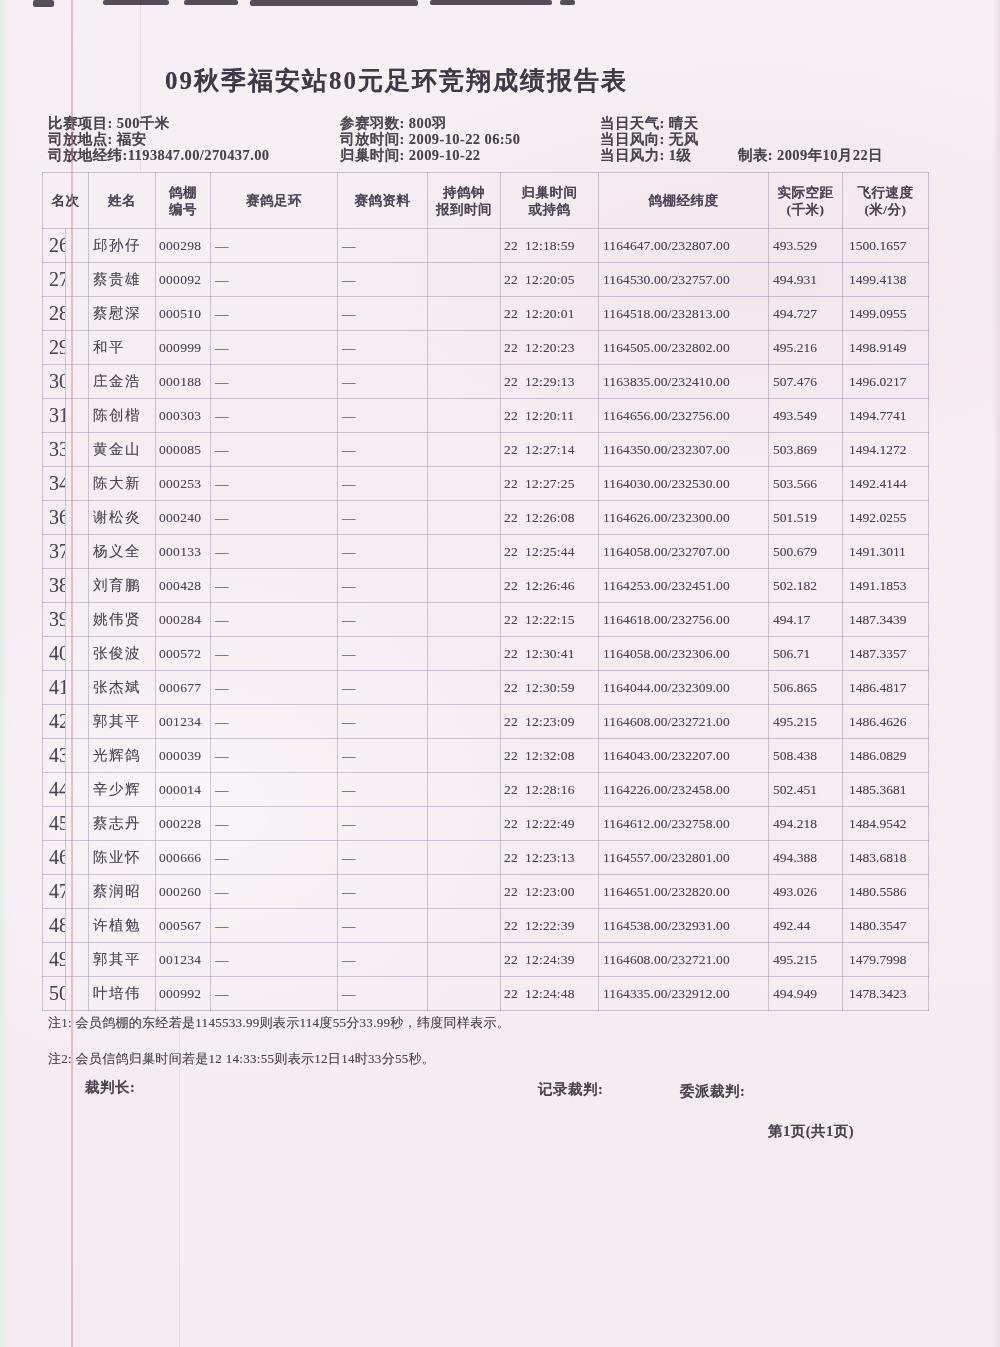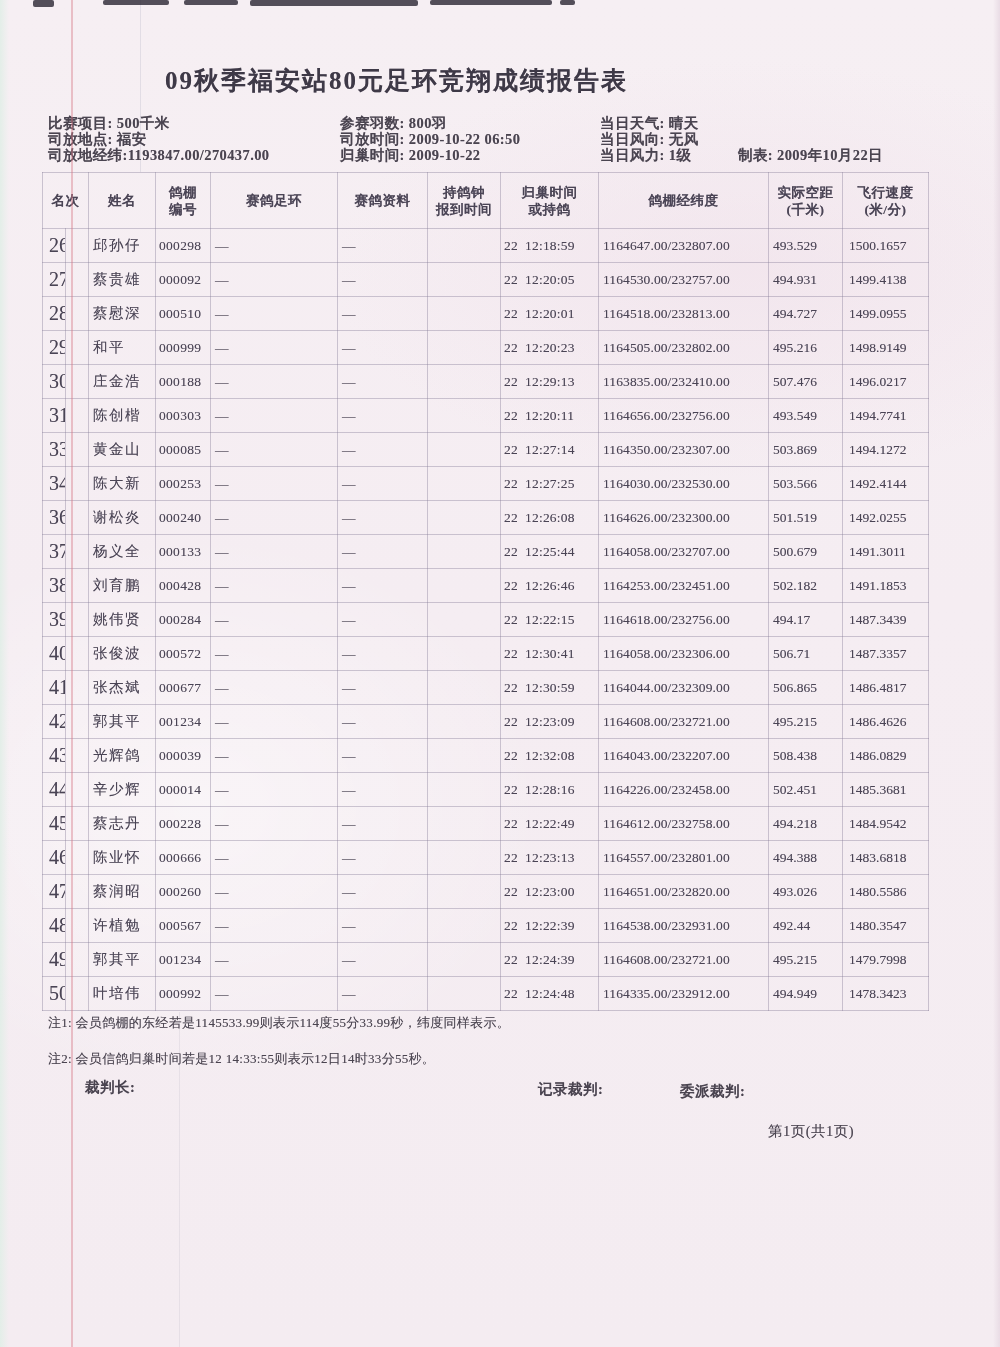--- a/index.html
+++ b/index.html
@@ -54,21 +54,21 @@
   .results td.c3,.results td.c4{padding-left:4px;color:#56505e;}
   .results td.c6{padding-left:3px;letter-spacing:.2px;}
   .results td.c7{padding-left:4px;letter-spacing:.1px;}
   .results td.c8{padding-left:4px;margin-top:38px;}
   .results td.c9{padding-left:6px;margin-left:12px;}
 
   .note{position:absolute;left:48px;font-size:13px;font-weight:400;color:#4a4450;
     letter-spacing:.3px;white-space:pre;text-shadow:0 0 .4px rgba(74,68,80,.4);}
   .sig{position:absolute;font-size:14.5px;font-weight:600;color:#4a4450;
     letter-spacing:.5px;text-shadow:0 0 .4px rgba(74,68,80,.4);}
-  .pagenum{position:absolute;left:768px;top:1122px;font-size:14.5px;font-weight:400;
+  .pagenum{position:absolute;left:768px;top:1122px;font-size:14.5px;font-weight:700;
     color:#4a4450;letter-spacing:.5px;text-shadow:0 0 .4px rgba(74,68,80,.4);}
 </style>
 </head>
 <body>
 
 <div class="edge-left"></div>
 <div class="edge-right"></div>
 <div class="ledger-red"></div>
 <div class="crease-top"></div>
 <div class="crease-bottom"></div>

